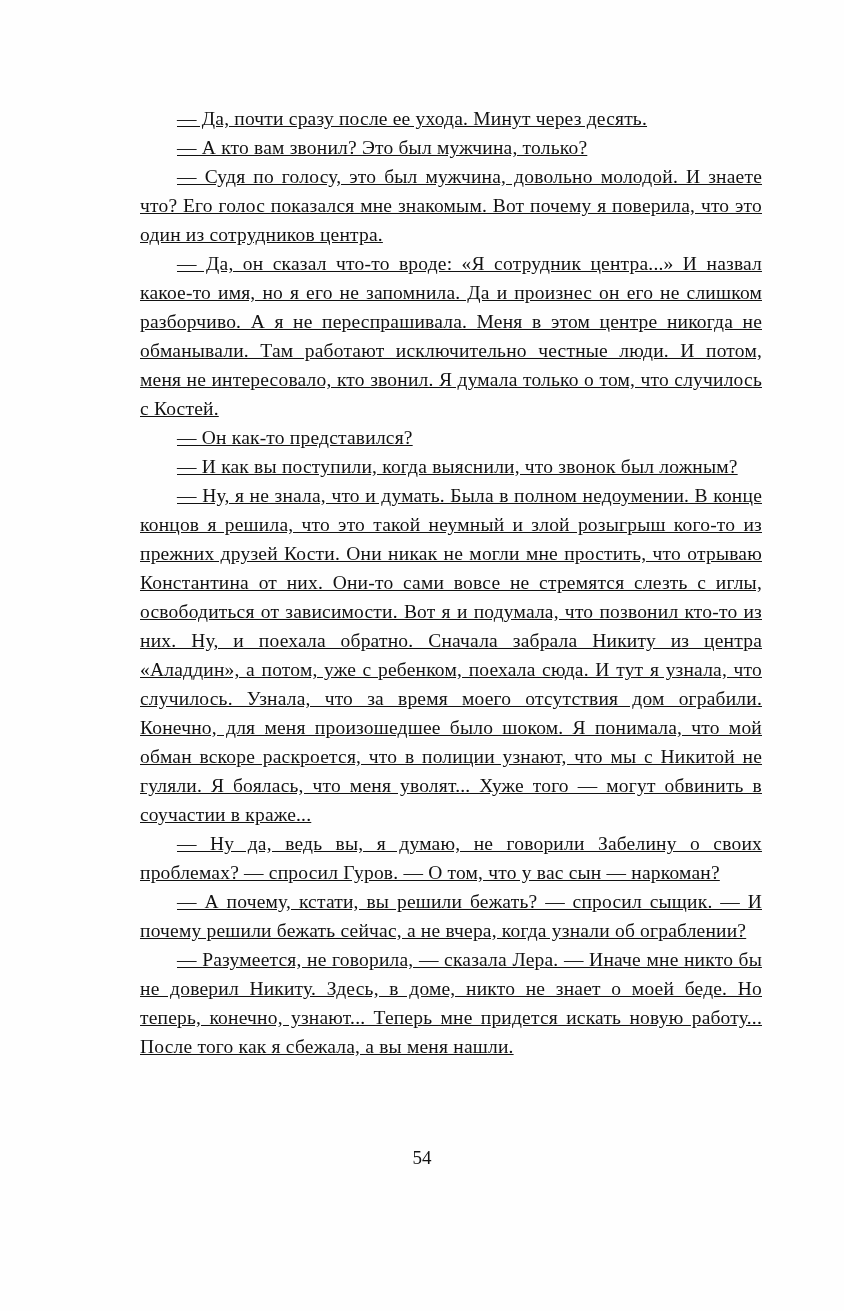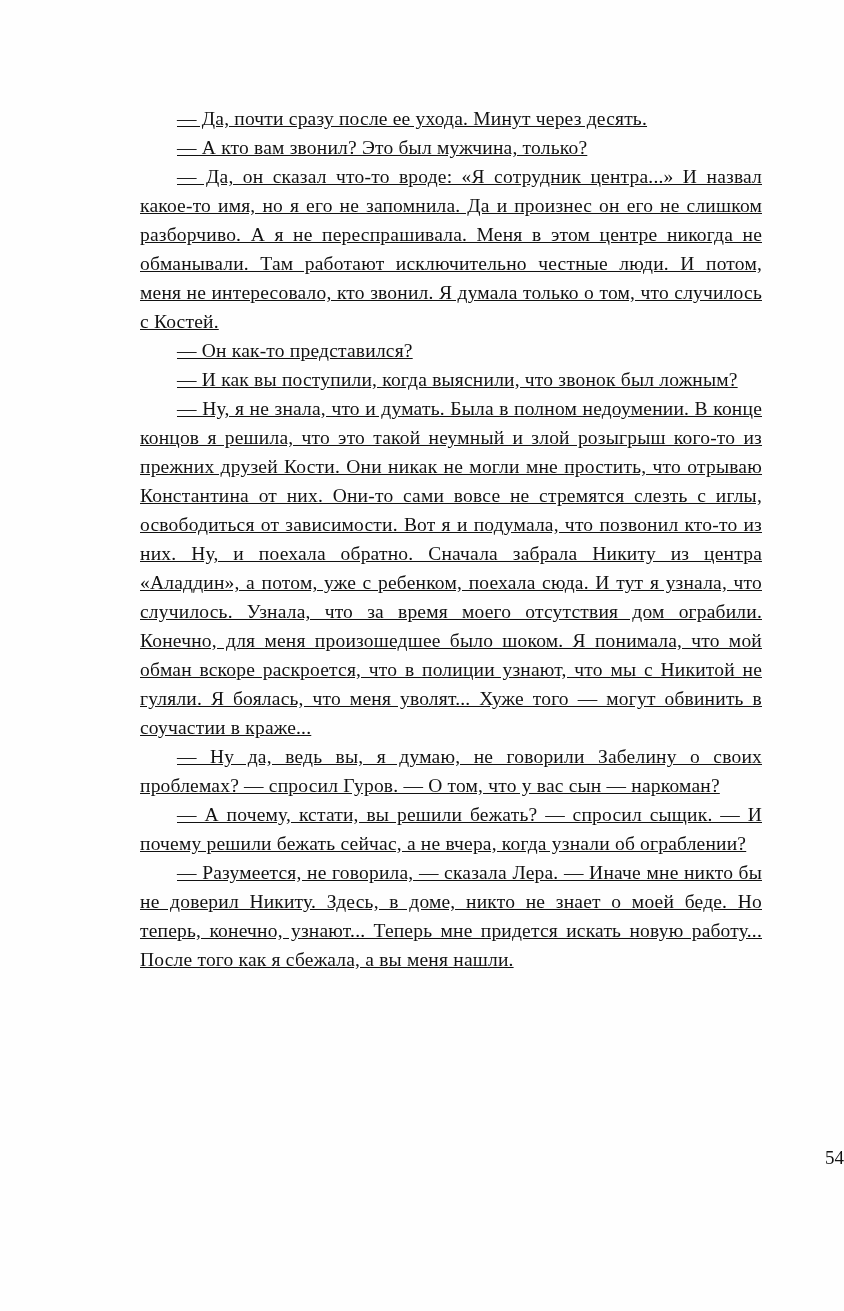--- a/index.html
+++ b/index.html
@@ -32,33 +32,34 @@
     margin: 0;
     padding: 0;
     text-indent: 37px;
     text-decoration: underline;
   }
   .page-number {
     position: absolute;
     left: 0;
     top: 1146px;
     width: 100%;
-    text-align: right;
+    text-align: center;
     font-size: 19px;
     line-height: 24px;
     color: #121212;
   }
 </style>
 </head>
 <body>
 
 <div class="page">
   <div class="text-block">
     <p>— Да, почти сразу после ее ухода. Минут через десять.</p>
     <p>— А кто вам звонил? Это был мужчина, только?</p>
+    <p>— Судя по голосу, это был мужчина, довольно молодой. И знаете что? Его голос показался мне знакомым. Вот почему я поверила, что это один из сотрудников центра.</p>
     <p>— Да, он сказал что-то вроде: «Я сотрудник центра...» И назвал какое-то имя, но я его не запомнила. Да и произнес он его не слишком разборчиво. А я не переспрашивала. Меня в этом центре никогда не обманывали. Там работают исключительно честные люди. И потом, меня не интересовало, кто звонил. Я думала только о том, что случилось с Костей.</p>
     <p>— Он как-то представился?</p>
     <p>— И как вы поступили, когда выяснили, что звонок был ложным?</p>
     <p>— Ну, я не знала, что и думать. Была в полном недоумении. В конце концов я решила, что это такой неумный и злой розыгрыш кого-то из прежних друзей Кости. Они никак не могли мне простить, что отрываю Константина от них. Они-то сами вовсе не стремятся слезть с иглы, освободиться от зависимости. Вот я и подумала, что позвонил кто-то из них. Ну, и поехала обратно. Сначала забрала Никиту из центра «Аладдин», а потом, уже с ребенком, поехала сюда. И тут я узнала, что случилось. Узнала, что за время моего отсутствия дом ограбили. Конечно, для меня произошедшее было шоком. Я понимала, что мой обман вскоре раскроется, что в полиции узнают, что мы с Никитой не гуляли. Я боялась, что меня уволят... Хуже того — могут обвинить в соучастии в краже...</p>
     <p>— Ну да, ведь вы, я думаю, не говорили Забелину о своих проблемах? — спросил Гуров. — О том, что у вас сын — наркоман?</p>
     <p>— А почему, кстати, вы решили бежать? — спросил сыщик. — И почему решили бежать сейчас, а не вчера, когда узнали об ограблении?</p>
     <p>— Разумеется, не говорила, — сказала Лера. — Иначе мне никто бы не доверил Никиту. Здесь, в доме, никто не знает о моей беде. Но теперь, конечно, узнают... Теперь мне придется искать новую работу... После того как я сбежала, а вы меня нашли.</p>
   </div>
   <div class="page-number">54</div>
 </div>

